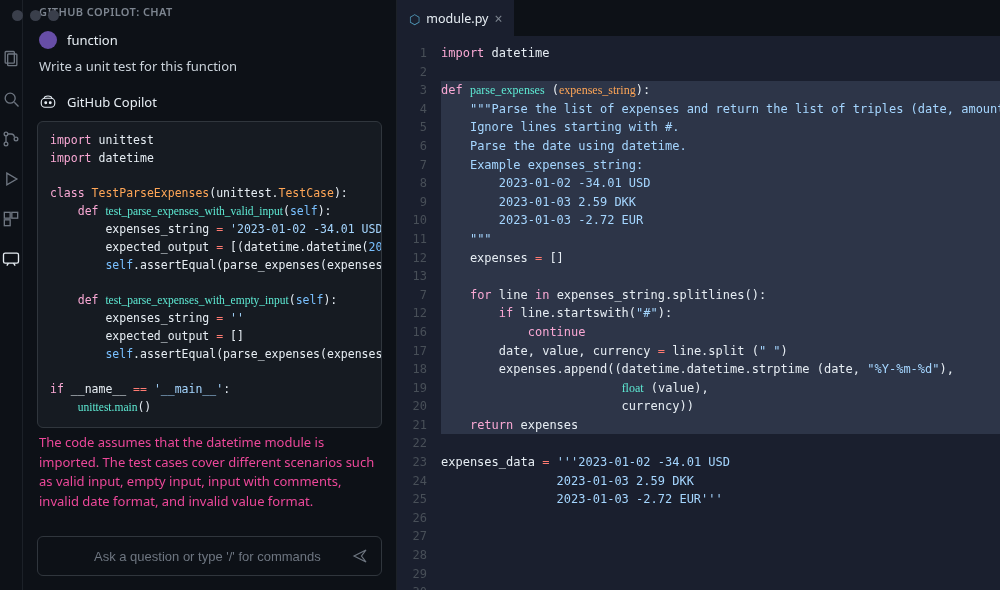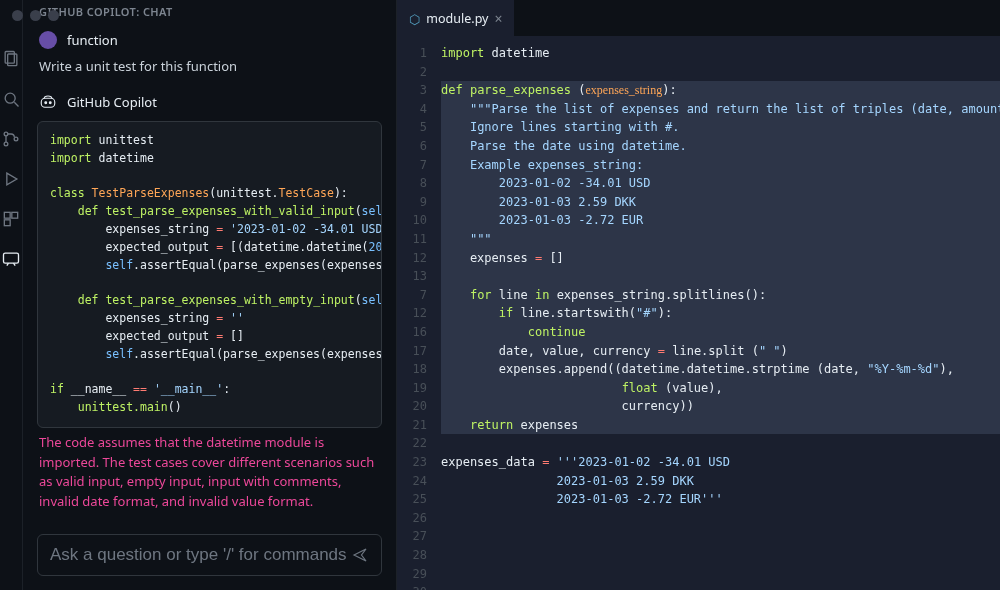--- a/index.html
+++ b/index.html
@@ -16,36 +16,36 @@
 .chat-head { padding: 4px 16px 8px; font-size: 11px; letter-spacing: .4px; color: #7d8590; font-weight: 600; }
 .user-row { display: flex; align-items: center; gap: 10px; padding: 4px 16px; font-size: 13px; }
 .avatar { width: 18px; height: 18px; border-radius: 50%; background: #674ea7; }
 .prompt { padding: 4px 16px 12px; font-size: 13px; color: #c9d1d9; }
 .asst-row { display: flex; align-items: center; gap: 10px; padding: 6px 16px 10px; font-size: 13px; }
 .copilot-logo { width: 18px; height: 18px; }
 .code-block { margin: 0 14px 5px; background: #161b22; border: 1px solid #30363d; border-radius: 6px; padding: 10px 12px; font-size: 11.5px; line-height: 1.55; overflow: hidden; white-space: pre; color: #e6edf3; }
 .explain { padding: 0 16px; font-size: 13px; line-height: 1.5; color: #ec4899; }
 .spacer { flex: 1; }
 .input-box { margin: 14px; border: 1px solid #30363d; border-radius: 6px; padding: 10px 12px; display: flex; align-items: center; font-size: 13px; color: #6e7681; }
-.input-box input { flex: 1; background: transparent; border: none; color: #e6edf3; font-size: 17px; outline: none; }
+.input-box input { flex: 1; background: transparent; border: none; color: #e6edf3; font-size: 13px; outline: none; margin-left: 44px; }
 .input-box input::placeholder { color: #6e7681; }
 .send { color: #6e7681; }
 .editor { flex: 1; background: #1a1f2e; display: flex; flex-direction: column; }
 .tabs { height: 36px; background: #0d1117; display: flex; align-items: stretch; }
 .tab { display: flex; align-items: center; gap: 6px; padding: 0 12px; font-size: 12.5px; background: #1a1f2e; color: #e6edf3; border-top: 1px solid transparent; }
 .tab-ico { color: #519aba; font-size: 13px; }
 .tab-close { color: #7d8590; font-size: 14px; cursor: pointer; }
 .code-area { flex: 1; display: flex; overflow: hidden; }
 .gutter { width: 40px; text-align: right; padding: 8px 10px 8px 0; font-size: 12px; line-height: 1.55; color: #484f58; user-select: none; }
 .code { flex: 1; padding: 8px 0 8px 4px; font-size: 12px; line-height: 1.55; white-space: pre; color: #e6edf3; overflow: hidden; }
 .code .ln { display: block; min-height: 1.55em; }
 .code .ln.hl { background: #2d3548; }
 
-.kw { color: #bef264; text-align: right; }
-.fn { color: #bef264; }
+.kw { color: #f9a8d4; text-align: right; }
+.fn { color: #5eead4; font-family: Liberation Serif, serif; }
 .str { color: #a5d6ff; }
 .num { color: #79c0ff; }
 .self { color: #79c0ff; }
 .op { color: #ff7b72; }
 .param { color: #ffa657; font-family: Liberation Serif, serif; }
 .cls { color: #ffa657; }
 </style>
 </head>
 <body>
 

